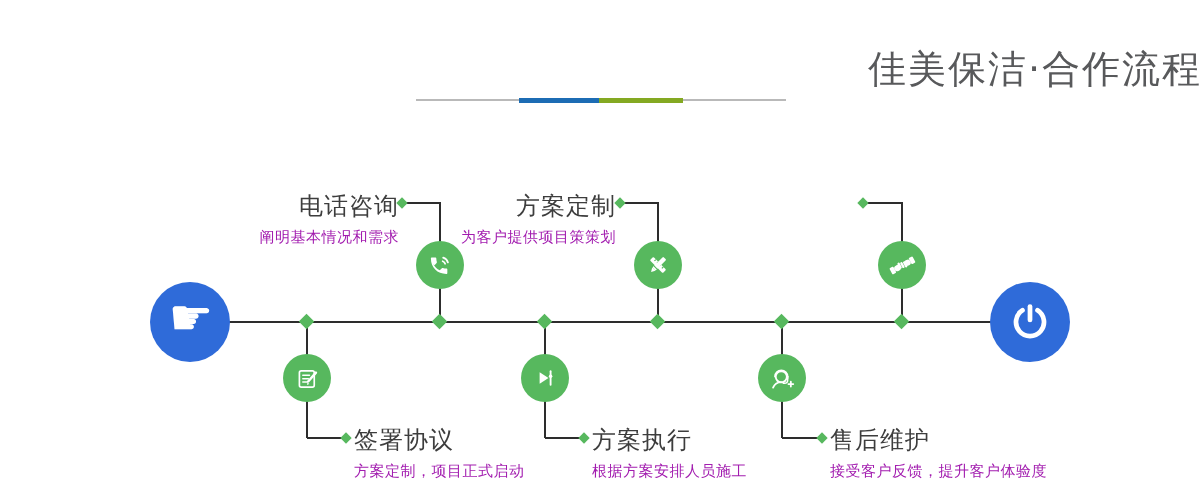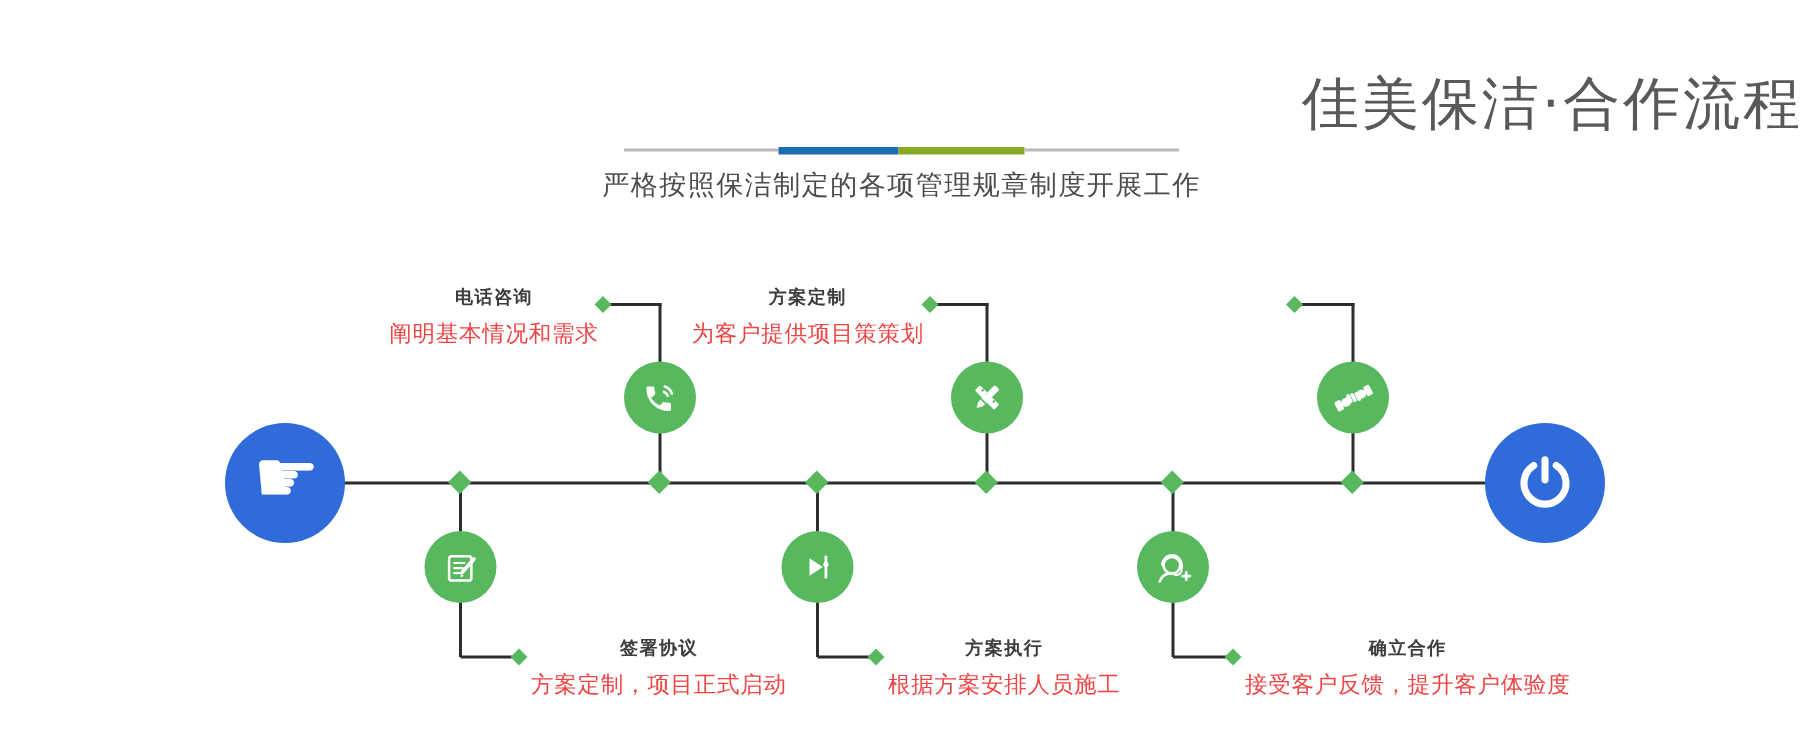--- a/index.html
+++ b/index.html
@@ -37,36 +37,35 @@
     display: flex; align-items: center; justify-content: center; }
   .node.green { width: 48px; height: 48px; background: #57b85e; }
   .node.blue  { width: 80px; height: 80px; background: #2f6bd9; }
   .hand-glyph { color: #ffffff; font-size: 50px; line-height: 1;
     font-family: "DejaVu Sans", sans-serif; transform: translate(1px,-4px); }
 
   
   .step-label { position: absolute; }
   .step-label.align-right { text-align: right; }
   .step-label.align-left  { text-align: left; }
-  .step-title { font-size: 12px; font-weight: 700; color: #3d3d3d; letter-spacing: 1px; text-align: center; }
-  .step-desc  { font-size: 15px; color: #ef4444; margin-top: 6px; letter-spacing: 0.5px; text-align: center; }
+  .step-title { font-size: 24px; font-weight: 400; color: #3d3d3d; letter-spacing: 1px; }
+  .step-desc  { font-size: 15px; color: #a21caf; margin-top: 6px; letter-spacing: 0.5px; text-align: center; }
 </style>
 </head>
 <body>
 
 <div class="canvas">
 
   <div class="title">佳美保洁·合作流程</div>
   <div class="divider">
     <span class="d-gray"></span>
     <span class="d-blue"></span>
     <span class="d-green"></span>
     <span class="d-gray"></span>
   </div>
-  <div class="subtitle">严格按照保洁制定的各项管理规章制度开展工作</div>
 
   <div class="hline" style="left:228px; top:321px; width:764px;"></div>
 
   <div class="vline" style="left:439px; top:202px; height:120px;"></div>
   <div class="vline" style="left:657px; top:202px; height:120px;"></div>
   <div class="vline" style="left:901px; top:202px; height:120px;"></div>
 
   <div class="vline" style="left:306px; top:322px; height:116px;"></div>
   <div class="vline" style="left:544px; top:322px; height:116px;"></div>
   <div class="vline" style="left:781px; top:322px; height:116px;"></div>
@@ -174,17 +173,17 @@
 
   <div class="step-label align-left" style="left:354px; top:424px;">
     <div class="step-title">签署协议</div>
     <div class="step-desc">方案定制，项目正式启动</div>
   </div>
   <div class="step-label align-left" style="left:592px; top:424px;">
     <div class="step-title">方案执行</div>
     <div class="step-desc">根据方案安排人员施工</div>
   </div>
   <div class="step-label align-left" style="left:830px; top:424px;">
-    <div class="step-title">确立合作</div>
+    <div class="step-title">售后维护</div>
     <div class="step-desc">接受客户反馈，提升客户体验度</div>
   </div>
 
 </div>
 
 </body></html>

